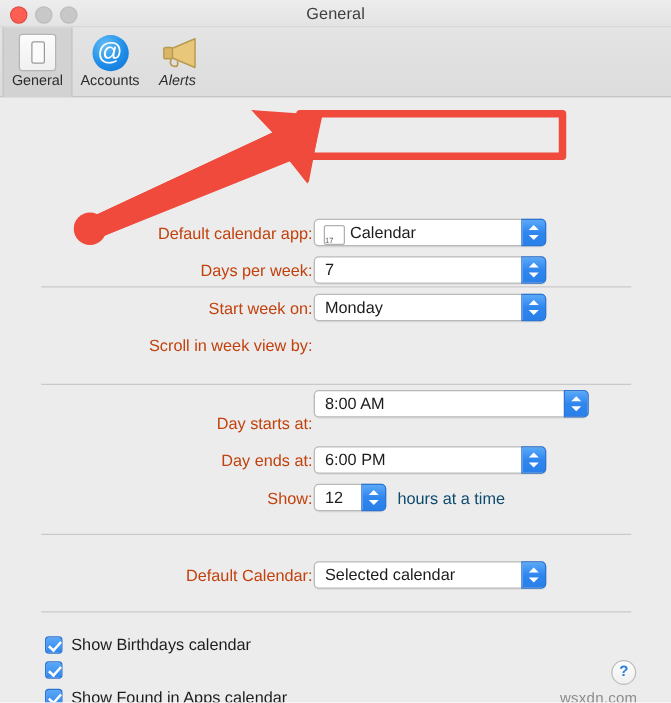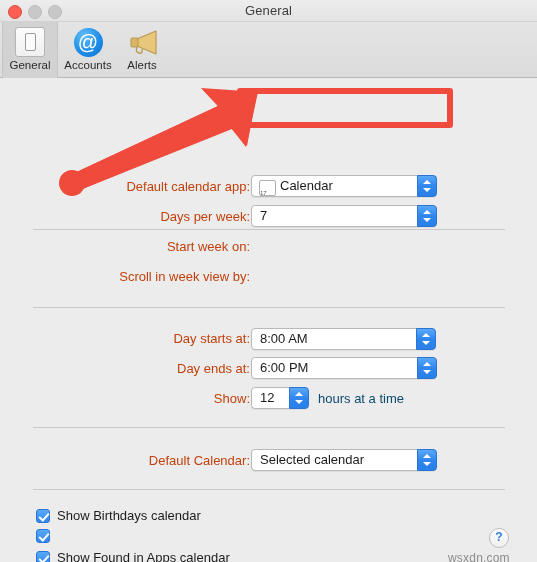--- a/index.html
+++ b/index.html
@@ -308,21 +308,21 @@
       <div class="tb-label">General</div>
     </div>
 
     <div class="tb-item" style="left:58px; width:60px;">
       <div class="tb-icon">
         <div class="at-glyph">@</div>
       </div>
       <div class="tb-label">Accounts</div>
     </div>
 
-    <div class="tb-item" style="left:118px; width:48px;">
+    <div class="tb-item" style="left:118px; width:48px;font-style:italic;">
       <div class="tb-icon">
         <div class="mega-wrap">
           <svg width="34" height="30" viewBox="0 0 34 30">
             <path d="M31 4 L12 12 L12 19 L31 27 Z" fill="#e8c77a" stroke="#b99b4f" stroke-width="1.2" stroke-linejoin="round"></path>
             <rect x="6" y="11" width="7" height="9" rx="1.5" fill="#d8b567" stroke="#b99b4f" stroke-width="1.1"></rect>
             <path d="M12 20 q-2 5 2 6 q4 1 3 -4" fill="none" stroke="#b99b4f" stroke-width="1.4"></path>
           </svg>
         </div>
       </div>
       <div class="tb-label">Alerts</div>
@@ -342,27 +342,31 @@
       <span class="stepper"></span>
     </div>
 
     <div class="row-label" style="right:287px; top:131px;">Days per week:</div>
     <div class="popup" style="left:251px; top:127px; width:186px;">
       <span class="val">7</span>
       <span class="stepper"></span>
     </div>
 
     <div class="row-label" style="right:287px; top:161px;">Start week on:</div>
+    <div class="popup" style="left:251px; top:157px; width:186px;">
+      <span class="val">Monday</span>
+      <span class="stepper"></span>
+    </div>
 
     <div class="row-label" style="right:287px; top:191px;">Scroll in week view by:</div>
 
     <div class="sep" style="top:151px;"></div>
 
     <div class="row-label" style="right:287px; top:253px;">Day starts at:</div>
-    <div class="popup" style="left:251px; top:250px; width:185px;">
+    <div class="popup" style="left:251px; top:234px; width:220px;">
       <span class="val">8:00 AM</span>
       <span class="stepper"></span>
     </div>
 
     <div class="row-label" style="right:287px; top:283px;">Day ends at:</div>
     <div class="popup" style="left:251px; top:279px; width:186px;">
       <span class="val">6:00 PM</span>
       <span class="stepper"></span>
     </div>
 

